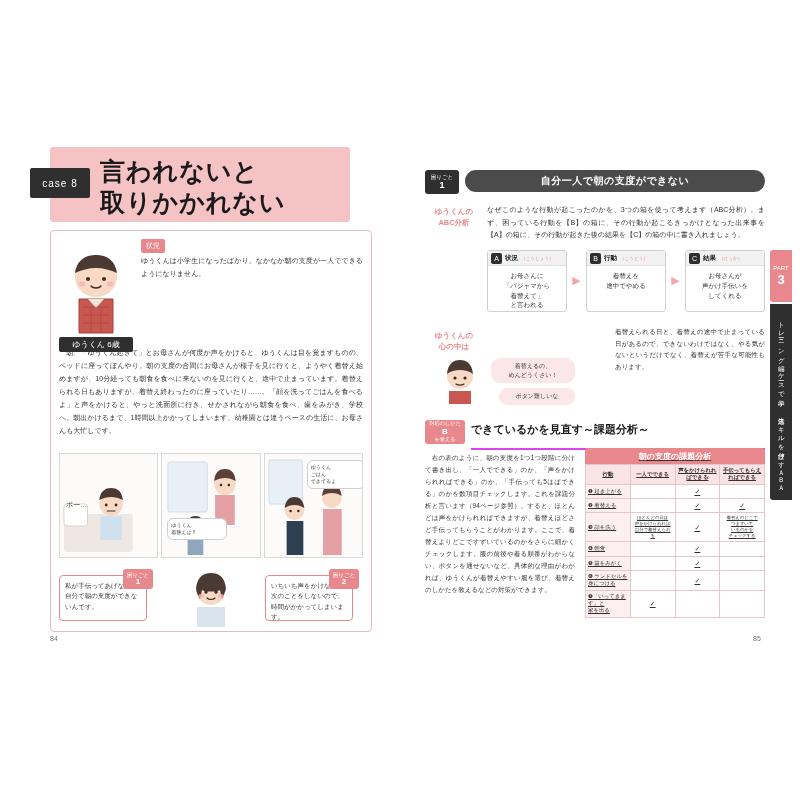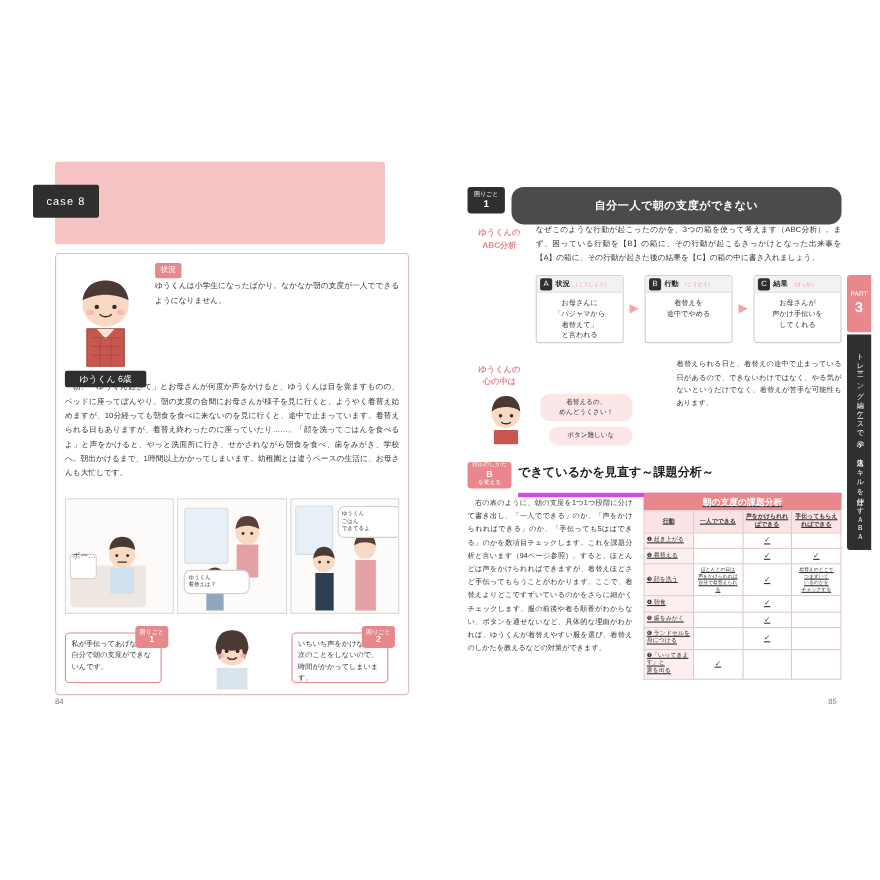--- a/index.html
+++ b/index.html
@@ -98,21 +98,21 @@
     position:absolute;left:395px;top:0;width:365px;height:540px;
   }
   .komari-label{
     position:absolute;left:10px;top:40px;width:34px;height:24px;
     background:#2f2f2f;color:#fff;border-radius:3px;
     font-size:5.5px;line-height:1.15;text-align:center;
     display:flex;flex-direction:column;align-items:center;justify-content:center;
   }
   .komari-label b{font-size:9px;}
   .dark-header{
-    position:absolute;left:50px;top:40px;width:300px;height:34px;
+    position:absolute;left:50px;top:40px;width:300px;height:22px;
     background:#4b4b4b;color:#fff;border-radius:11px;
     display:flex;align-items:center;justify-content:center;
     font-size:10px;font-weight:bold;letter-spacing:.5px;
   }
   .abc-label{
     position:absolute;left:12px;top:76px;width:54px;
     font-size:7.5px;font-weight:bold;color:#e8878c;line-height:1.5;text-align:center;
   }
   .abc-desc{
     position:absolute;left:72px;top:74px;width:278px;
@@ -162,21 +162,21 @@
   .taiou-badge{
     position:absolute;left:10px;top:290px;width:40px;height:24px;
     background:#e8878c;color:#fff;border-radius:3px;
     font-size:5.2px;line-height:1.15;text-align:center;
     display:flex;flex-direction:column;align-items:center;justify-content:center;
   }
   .taiou-badge b{font-size:8px;}
   .section-head2{
     position:absolute;left:56px;top:292px;width:294px;
     font-size:11px;font-weight:bold;color:#1a1a1a;
-    border-bottom:4px solid #d946ef;padding-bottom:11px;
+    border-bottom:2px solid #d946ef;padding-bottom:11px;
   }
   .explain-text{
     position:absolute;left:10px;top:322px;width:150px;
     font-size:6.5px;line-height:1.85;color:#333;text-align:justify;
   }
   .table-wrap{
     position:absolute;left:170px;top:318px;width:180px;text-decoration:underline;
   }
   .table-title{
     height:16px;background:#e8878c;color:#fff;border-radius:3px 3px 0 0;
@@ -220,20 +220,24 @@
 </head>
 <body>
 
 <div class="page">
   <div class="spread">
 
     <div class="left-page">
 
       <div class="case-banner"></div>
       <div class="case-tab">case 8</div>
+      <div class="case-title">
+        <div>言われないと</div>
+        <div>取りかかれない</div>
+      </div>
 
       <div class="left-body">
 
         <div class="intro-row">
           <div class="boy-avatar">
             <svg width="74" height="92" viewBox="0 0 74 92">
               <ellipse cx="37" cy="26" rx="21" ry="20" fill="#f7d9c4"></ellipse>
               <path d="M16 22c2-14 12-18 21-18s19 4 21 18c-6-3-14-5-21-5s-15 2-21 5z" fill="#4a3a33"></path>
               <circle cx="29" cy="28" r="2" fill="#3b2b24"></circle>
               <circle cx="45" cy="28" r="2" fill="#3b2b24"></circle>

